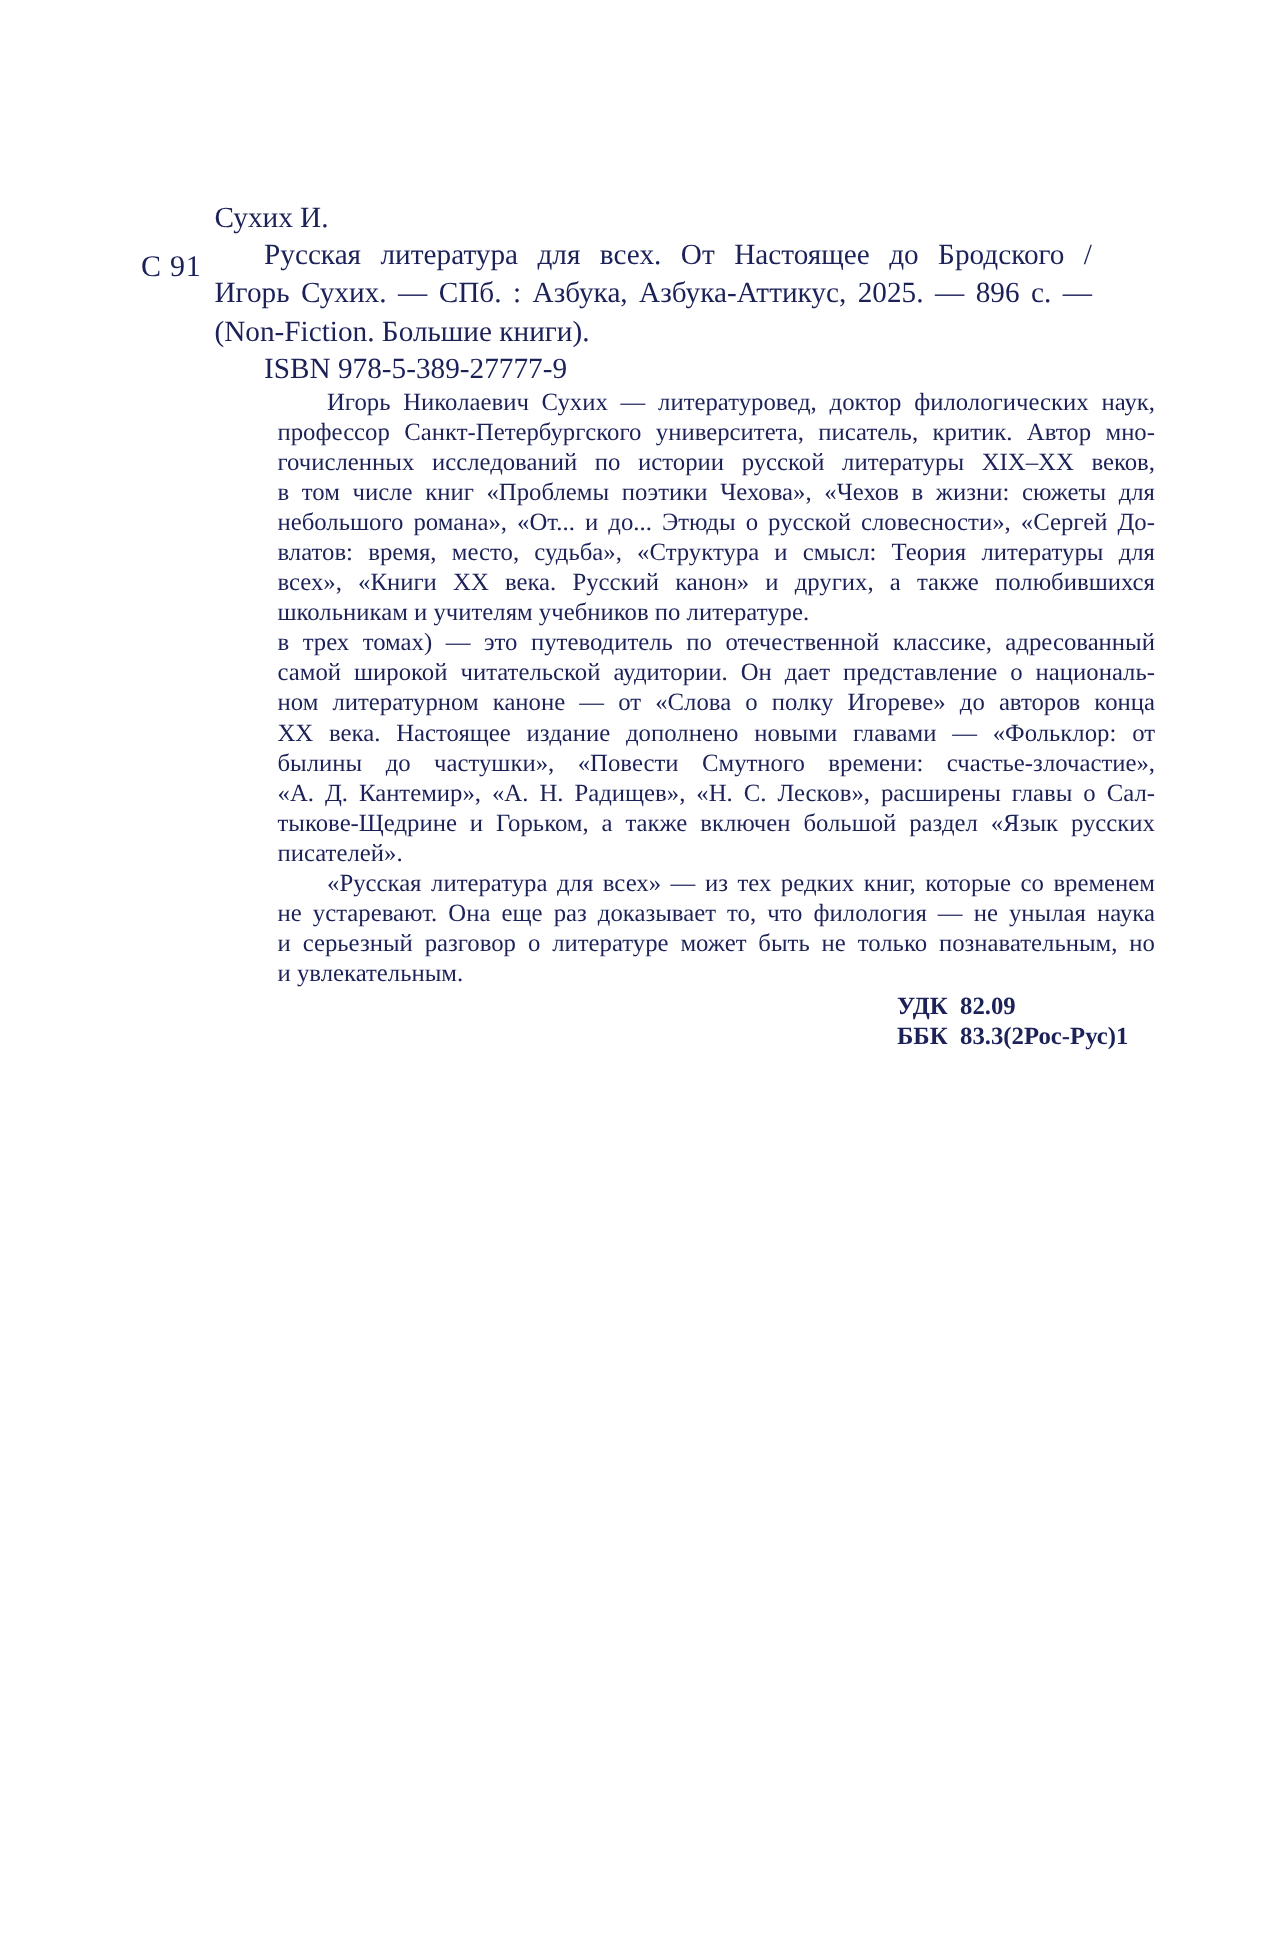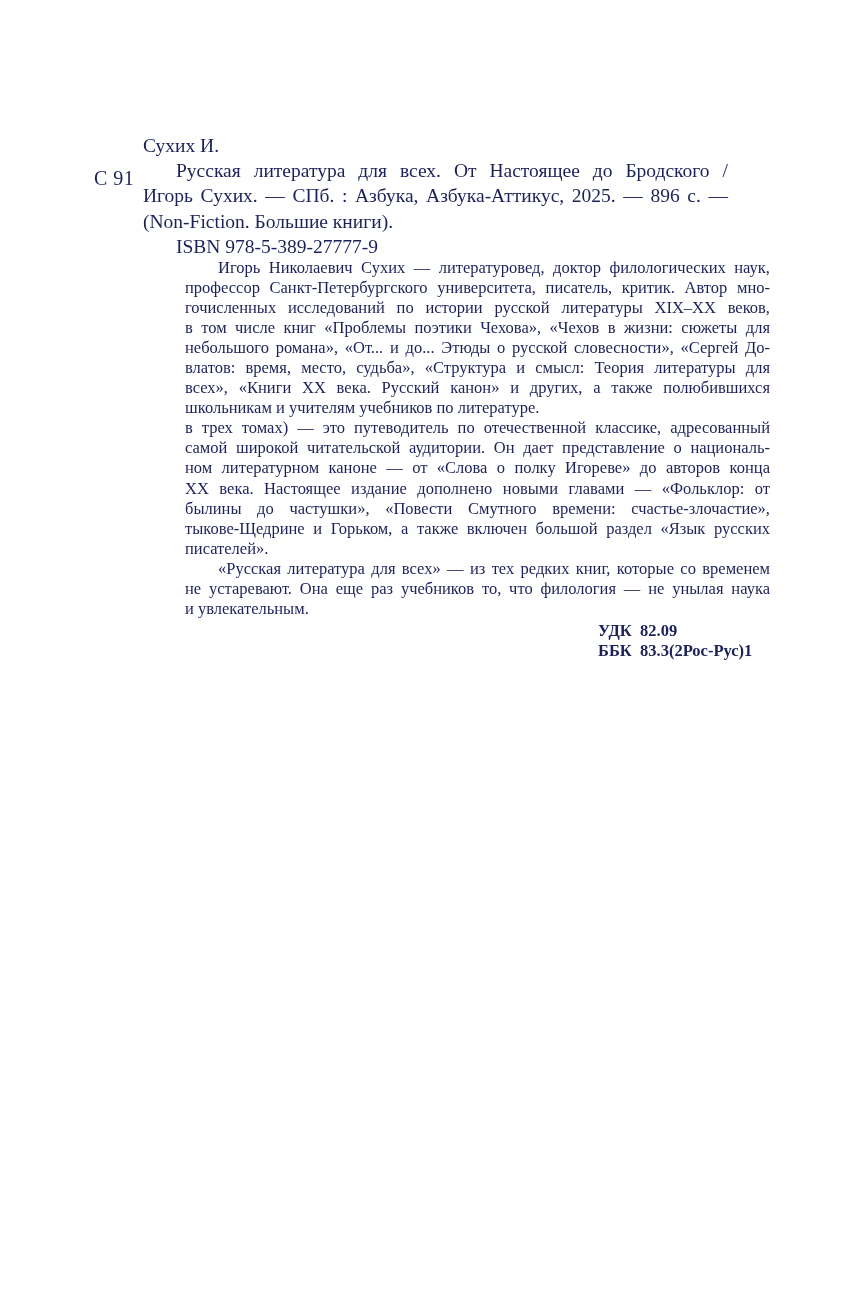--- a/index.html
+++ b/index.html
@@ -95,27 +95,29 @@
       <div class="line j">всех», «Книги XX века. Русский канон» и других, а также полюбившихся</div>
       <div class="line">школьникам и учителям учебников по литературе.</div>
     </div>
 
     <div>
       <div class="line j">в трех томах) — это путеводитель по отечественной классике, адресованный</div>
       <div class="line j">самой широкой читательской аудитории. Он дает представление о националь-</div>
       <div class="line j">ном литературном каноне — от «Слова о полку Игореве» до авторов конца</div>
       <div class="line j">XX века. Настоящее издание дополнено новыми главами — «Фольклор: от</div>
       <div class="line j">былины до частушки», «Повести Смутного времени: счастье-злочастие»,</div>
+      <div class="line j">«А. Д. Кантемир», «А. Н. Радищев», «Н. С. Лесков», расширены главы о Сал-</div>
       <div class="line j">тыкове-Щедрине и Горьком, а также включен большой раздел «Язык русских</div>
       <div class="line">писателей».</div>
     </div>
 
     <div>
       <div class="line j ind">«Русская литература для всех» — из тех редких книг, которые со временем</div>
-      <div class="line j">не устаревают. Она еще раз учебников то, что филология — не унылая наука</div>
+      <div class="line j">не устаревают. Она еще раз доказывает то, что филология — не унылая наука</div>
+      <div class="line j">и серьезный разговор о литературе может быть не только познавательным, но</div>
       <div class="line">и увлекательным.</div>
     </div>
 
     <div class="codes">
       <div class="line">УДК  82.09</div>
       <div class="line">ББК  83.3(2Рос-Рус)1</div>
     </div>
 
   </div>
 

